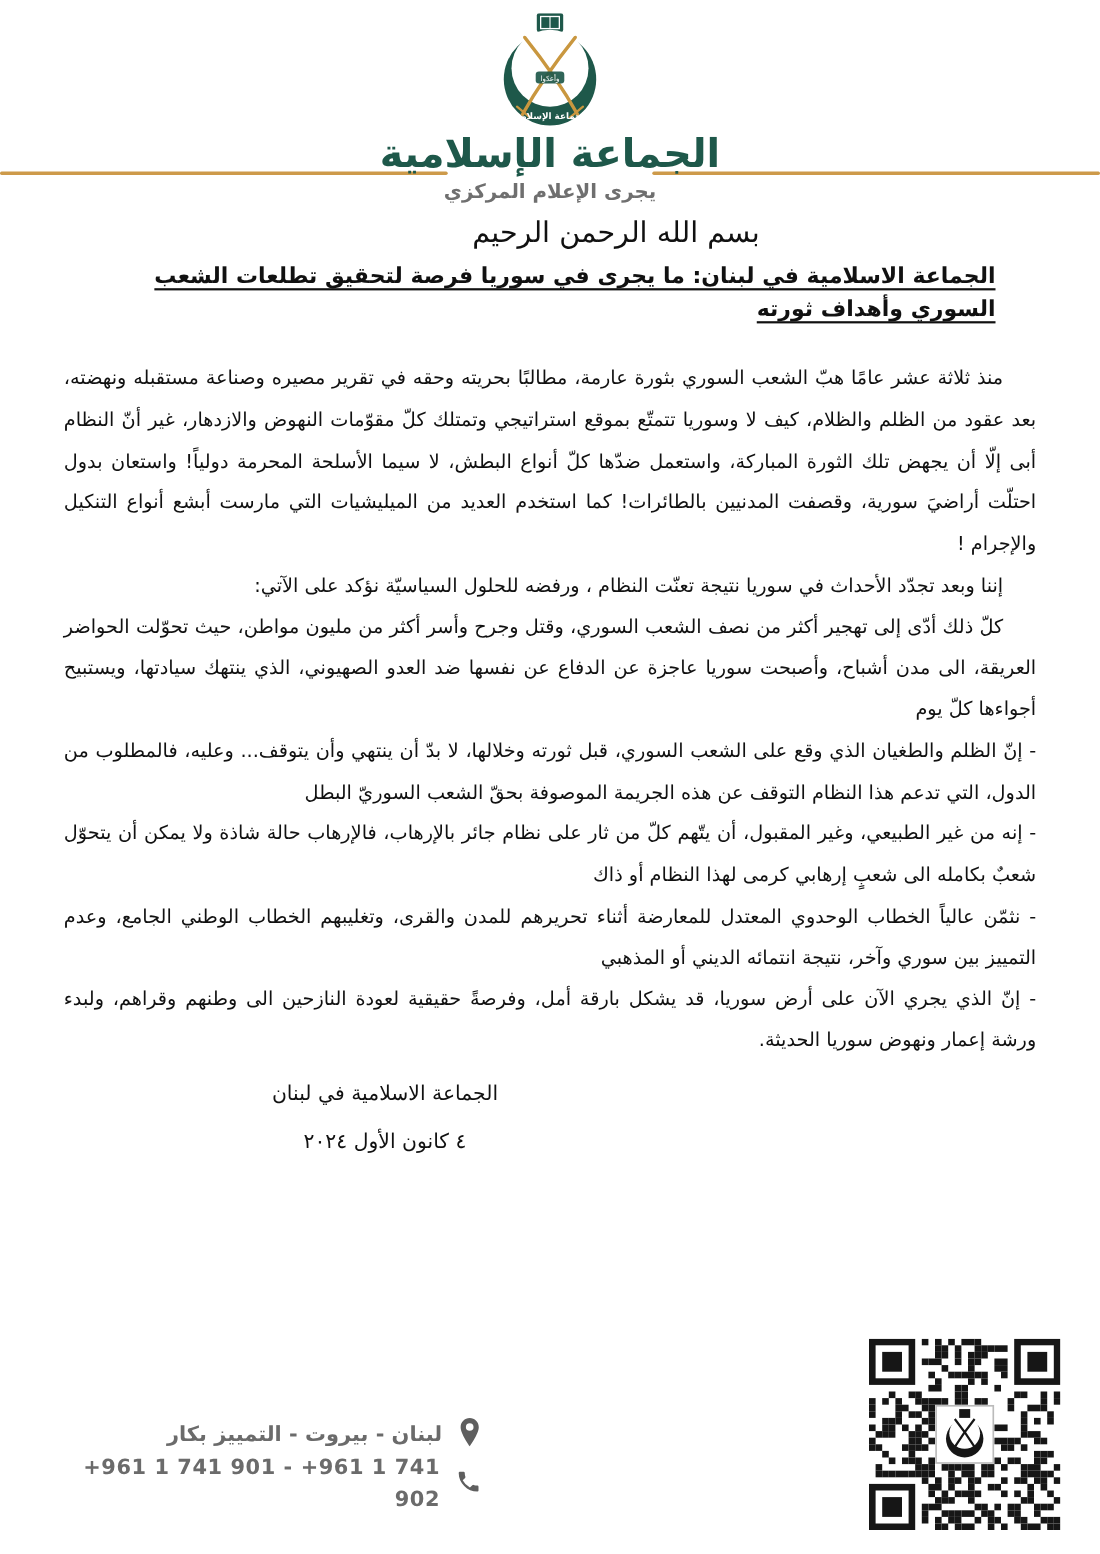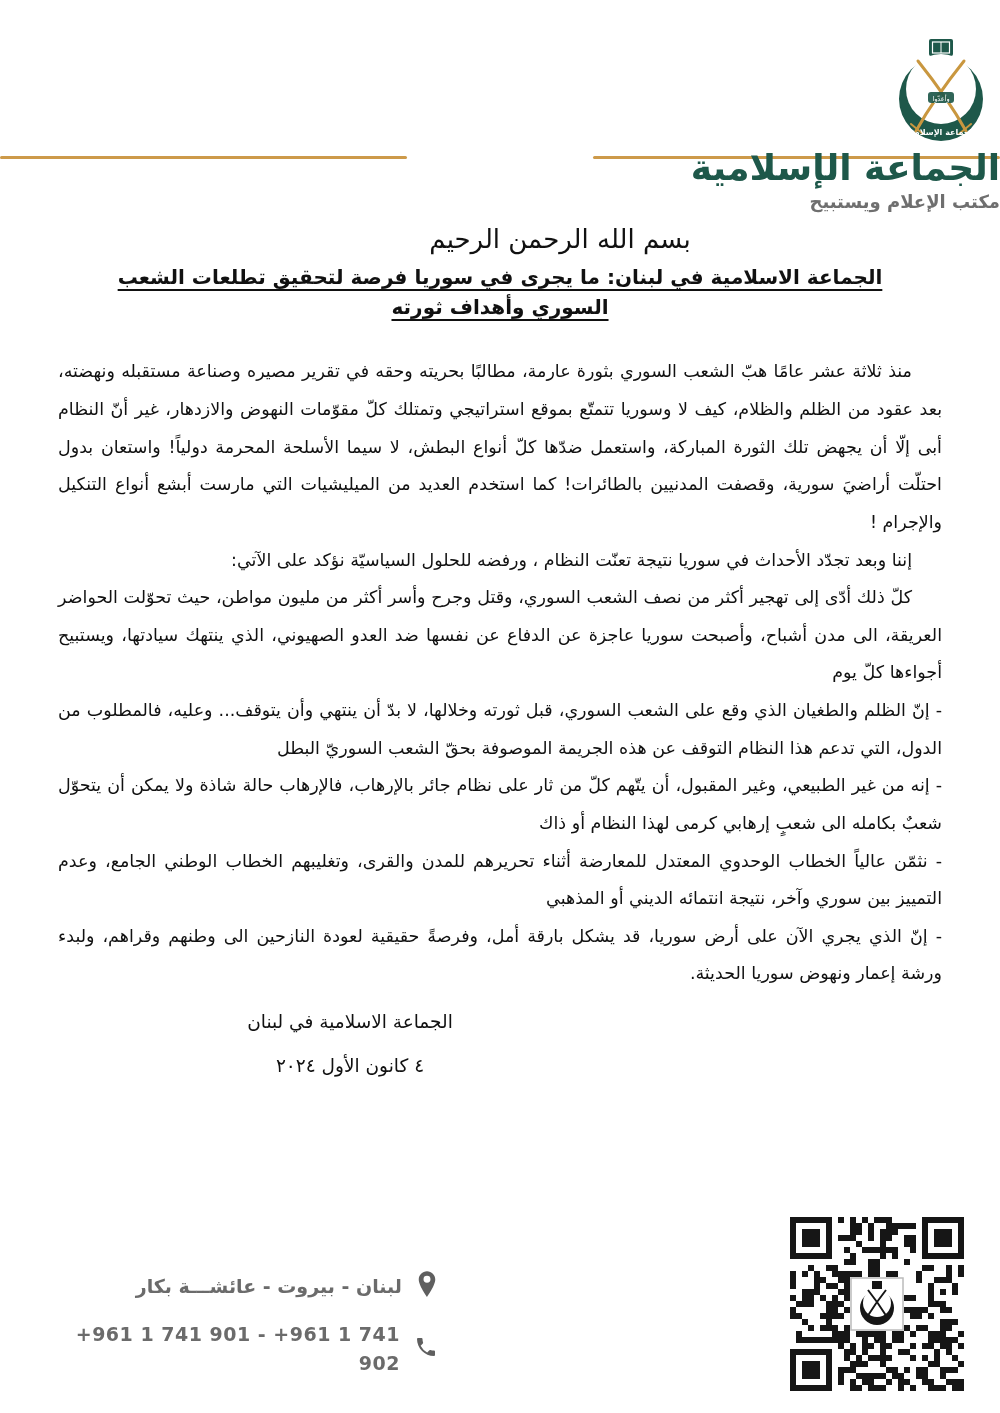--- a/index.html
+++ b/index.html
@@ -7,21 +7,21 @@
     position:relative;
     width:1000px;height:1413px;
     margin:0 auto;
     background:#ffffff;
     overflow:hidden;
     font-family:"DejaVu Sans", sans-serif;
     direction:rtl;
     color:#111;
   }
   
-  .header{ text-align:right; padding-top:39px; position:relative; }
+  .header{ text-align:center; padding-top:12px; position:relative; }
   .logo-wrap{ display:inline-block; }
   .org-callig{
     color:#1E584A;
     font-size:36px;
     font-weight:bold;
     line-height:1.15;
     letter-spacing:-1px;
     margin-top:0;
   }
   .office{
@@ -39,21 +39,20 @@
   
   .basmala{
     text-align:center;
     font-size:26px;
     margin-top:12px;
     transform:translateX(60px);
     font-family:"DejaVu Serif","DejaVu Sans",serif;
   }
   .doc-title{
     margin:8px 95px 4px;
-    text-align:center;
     font-weight:bold;
     font-size:20px;
     line-height:1.5;
     text-decoration:underline;
     text-underline-offset:5px;
   }
   
   .body-text{
     margin:31px 58px 0;
     font-size:17.5px;
@@ -86,21 +85,21 @@
     align-items:center;
     gap:14px;
     justify-content:flex-start;
   }
   .contact-row .txt{
     font-size:19px;
     font-weight:bold;
     text-align:right;
     line-height:1.5;
   }
-  .contact-row.phone{ margin-top:18px; }
+  .contact-row.phone{ }
   .phone-num{ direction:ltr; unicode-bidi:bidi-override; font-size:20px; letter-spacing:0.5px; }
   .c-icon{ flex:0 0 auto; }
   .qr-box{
     position:absolute;
     right:36px; bottom:22px;
     width:174px; height:174px;
   }
 </style>
 </head>
 <body>
@@ -132,21 +131,21 @@
           <line x1="89" y1="85" x2="77" y2="95"></line>
         </g>
 
         <rect x="46" y="53" width="26" height="11" rx="3" fill="#1E584A" opacity="0.92"></rect>
         <text x="59" y="61.5" font-size="6.5" fill="#ffffff" text-anchor="middle">وأعدّوا</text>
 
         <text x="59" y="96" font-size="8" font-weight="bold" fill="#ffffff" text-anchor="middle">الجماعة الإسلامية</text>
       </svg>
     </div>
     <div class="org-callig">الجماعة الإسلامية</div>
-    <div class="office">مكتب الإعلام ويستبيح</div>
+    <div class="office">يجرى الإعلام المركزي</div>
   </div>
 
   <div class="basmala">بسم الله الرحمن الرحيم</div>
 
   <div class="doc-title">الجماعة الاسلامية في لبنان: ما يجرى في سوريا  فرصة  لتحقيق تطلعات الشعب السوري وأهداف ثورته</div>
 
   <div class="body-text">
     <p class="par">منذ ثلاثة عشر عامًا هبّ الشعب السوري بثورة عارمة، مطالبًا بحريته وحقه في تقرير مصيره وصناعة مستقبله ونهضته، بعد عقود من الظلم والظلام، كيف لا وسوريا تتمتّع بموقع استراتيجي وتمتلك كلّ مقوّمات النهوض والازدهار، غير أنّ النظام أبى إلّا أن يجهض تلك الثورة المباركة، واستعمل ضدّها كلّ أنواع البطش، لا سيما الأسلحة المحرمة دولياً! واستعان بدول احتلّت أراضيَ سورية، وقصفت المدنيين بالطائرات! كما استخدم العديد من الميليشيات التي مارست أبشع أنواع التنكيل والإجرام !</p>
     <p class="par">إننا وبعد تجدّد الأحداث في سوريا نتيجة تعنّت النظام ، ورفضه للحلول السياسيّة نؤكد على الآتي:</p>
     <p class="par">كلّ ذلك أدّى إلى تهجير أكثر من نصف الشعب السوري، وقتل وجرح وأسر أكثر من مليون مواطن، حيث تحوّلت الحواضر العريقة، الى مدن أشباح، وأصبحت سوريا عاجزة عن الدفاع عن نفسها ضد العدو الصهيوني، الذي ينتهك سيادتها، ويستبيح أجواءها كلّ يوم</p>
@@ -162,21 +161,21 @@
   </div>
 
   <div class="footer-contact">
     <div class="contact-row">
       <span class="c-icon">
         <svg width="22" height="28" viewBox="0 0 24 30">
           <path fill="#5f5f5f" d="M12 1C7 1 3 5 3 10c0 6.5 9 19 9 19s9-12.5 9-19c0-5-4-9-9-9zm0 12.6a3.8 3.8 0 1 1 0-7.6 3.8 3.8 0 0 1 0 7.6z"></path>
         </svg>
       </span>
       <span class="txt">
-        <span>لبنان - بيروت - عائشـــة بكار</span><br>
+        <span>لبنان - بيروت - التمييز بكار</span><br>
       </span>
     </div>
     <div class="contact-row phone">
       <span class="c-icon">
         <svg width="24" height="24" viewBox="0 0 24 24">
           <path fill="#5f5f5f" d="M6.62 10.79a15.05 15.05 0 0 0 6.59 6.59l2.2-2.2a1 1 0 0 1 1.02-.24c1.12.37 2.33.57 3.57.57a1 1 0 0 1 1 1V20a1 1 0 0 1-1 1C10.85 21 3 13.15 3 4a1 1 0 0 1 1-1h3.5a1 1 0 0 1 1 1c0 1.24.2 2.45.57 3.57a1 1 0 0 1-.25 1.02l-2.2 2.2z"></path>
         </svg>
       </span>
       <span class="txt phone-num">+961 1 741 901 - +961 1 741 902</span>
     </div>

